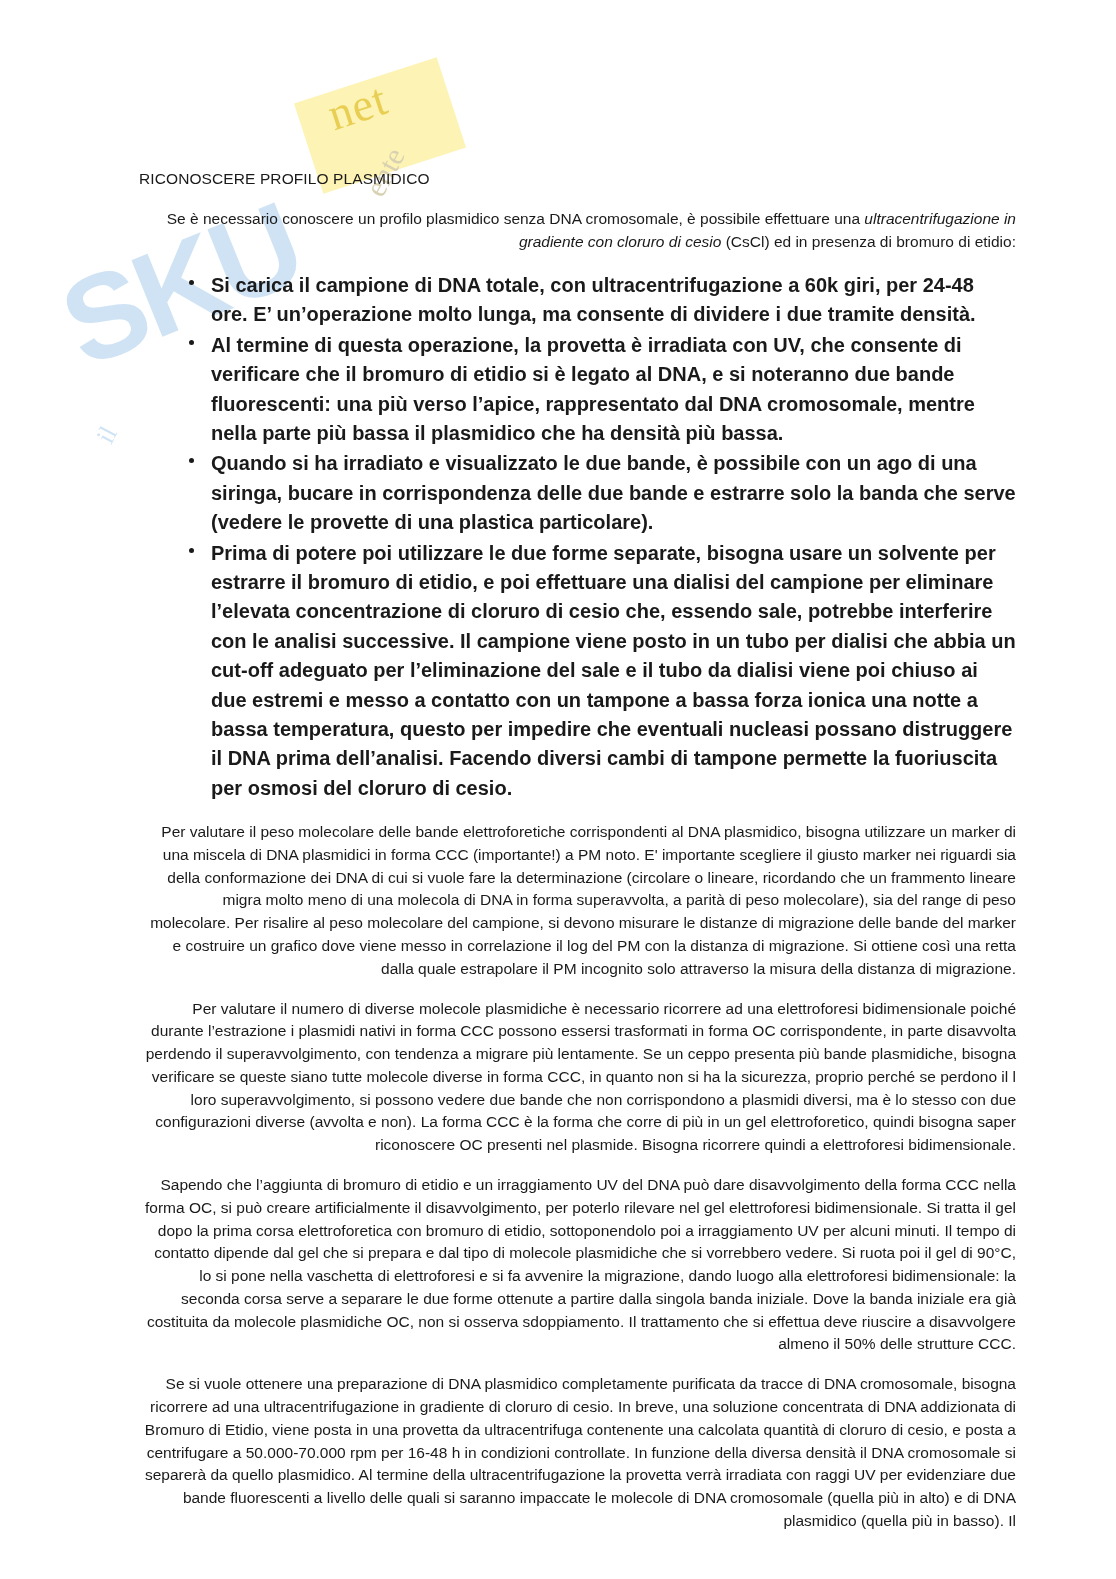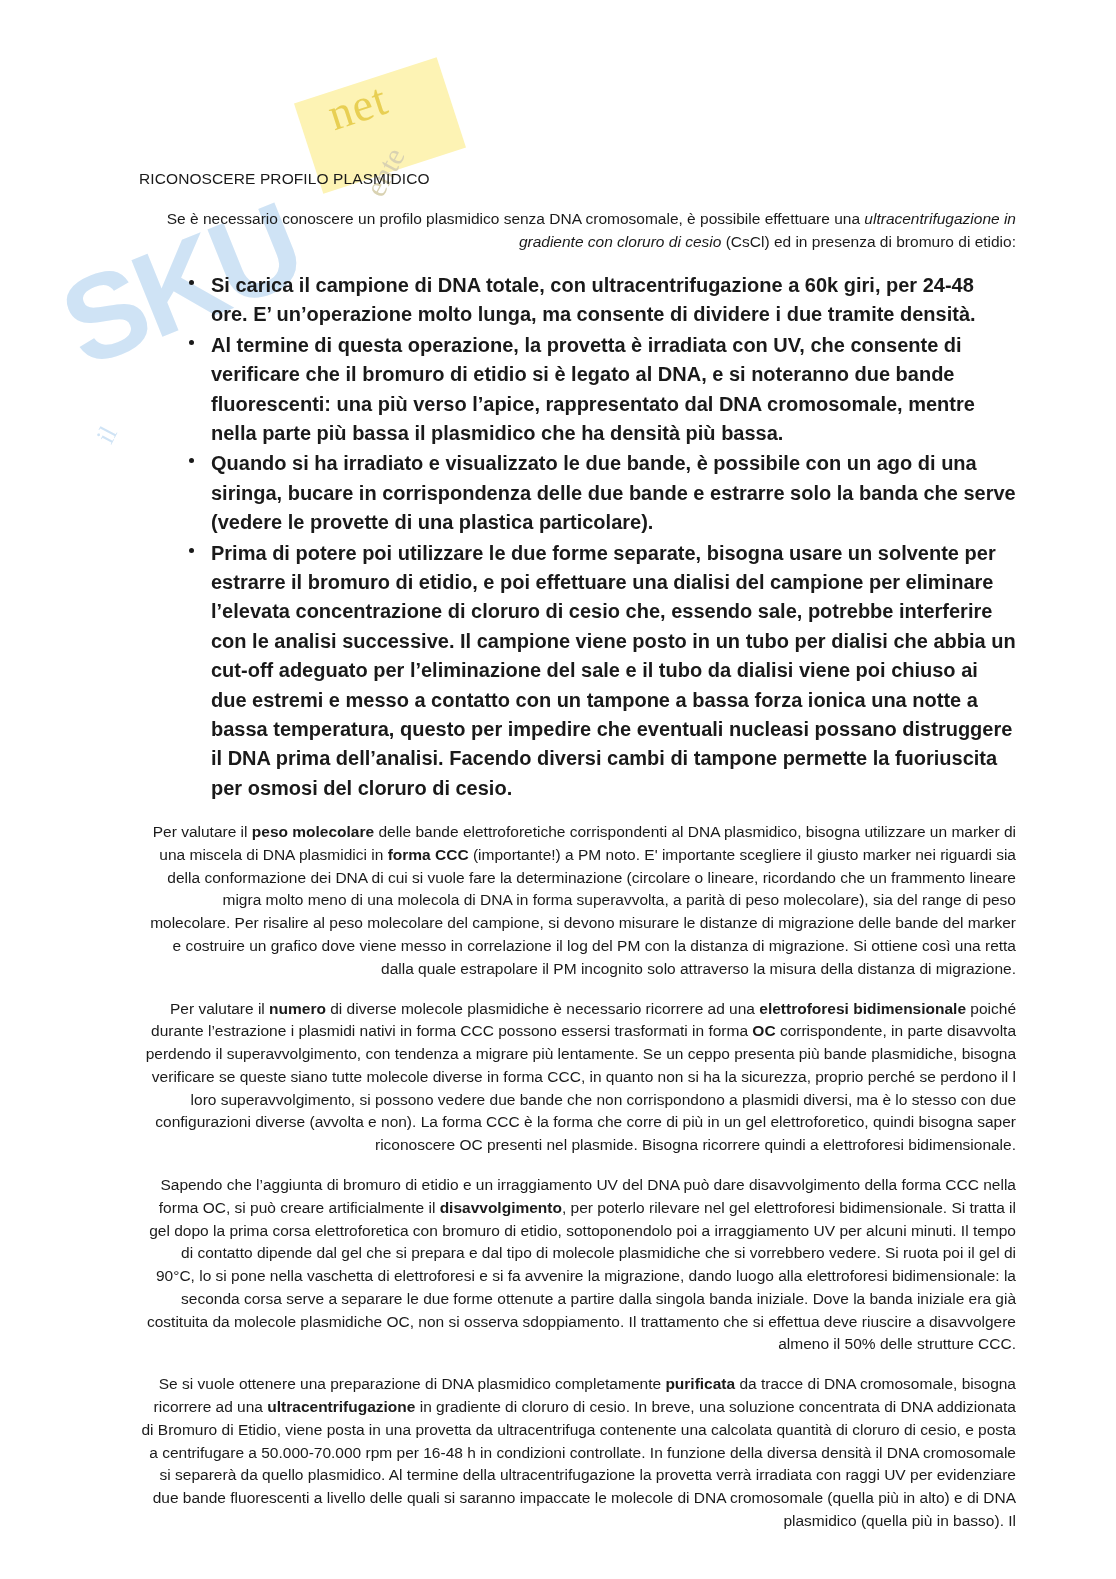--- a/index.html
+++ b/index.html
@@ -115,21 +115,21 @@
     content: "";
     position: absolute;
     left: -22px;
     top: 9px;
     width: 5px;
     height: 5px;
     background: #1a1a1a;
     border-radius: 50%;
   }
   .it { font-style: italic; }
-  .bold { font-weight: bold; }
+  .bold { font-weight: normal; }
   .und { text-decoration: underline; }
 </style>
 </head>
 <body>
 
 <div class="watermark">
   <div class="wm-yellow"></div>
   <div class="wm-net">net</div>
   <div class="wm-sk">SKU</div>
   <div class="wm-doc">ente</div>

